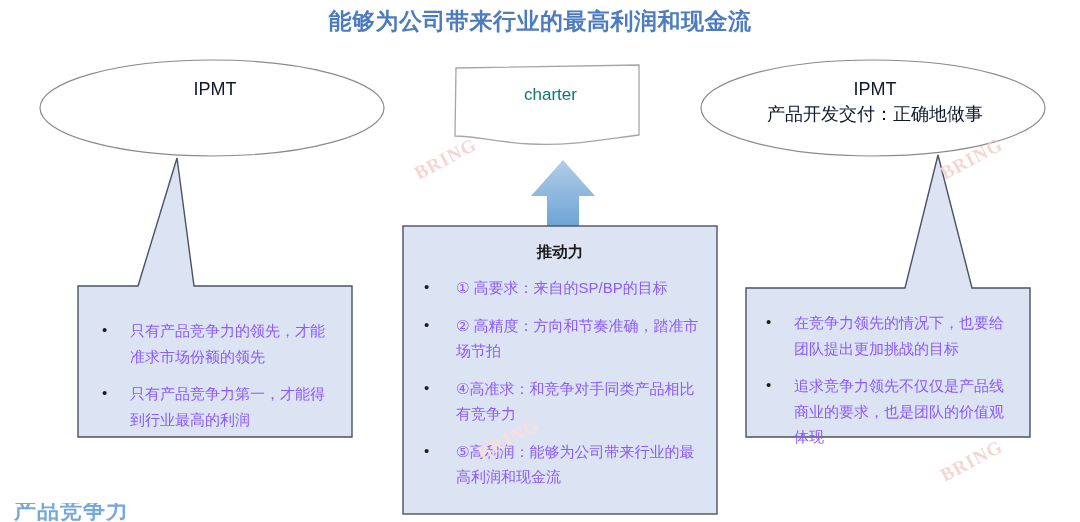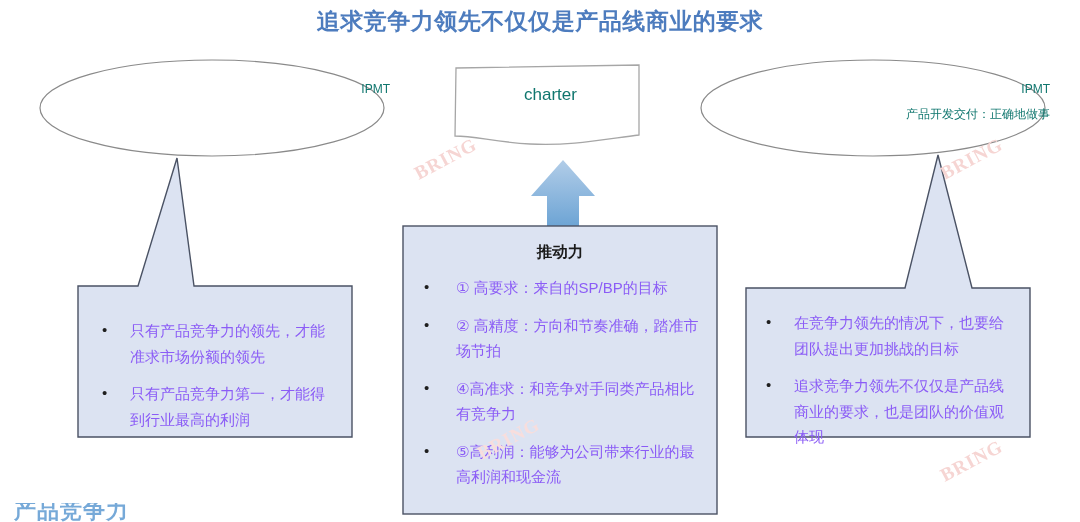--- a/index.html
+++ b/index.html
@@ -35,24 +35,24 @@
     position: absolute;
     left: 0;
     top: 0;
     width: 1080px;
     height: 522px;
   }
 
   
   .ellipse-text {
     position: absolute;
-    text-align: right;
-    font-size: 12px;
+    text-align: center;
+    font-size: 18px;
     line-height: 25px;
-    color: #0f766e;
+    color: #0f172a;
     white-space: nowrap;
   }
   #ellipse-left-text  { left: 40px;  top: 77px;  width: 350px; }
   #ellipse-right-text { left: 700px; top: 77px;  width: 350px; }
 
   .charter-text {
     position: absolute;
     left: 458px;
     top: 85px;
     width: 185px;
@@ -134,21 +134,21 @@
     font-size: 22px;
     font-weight: bold;
     color: #76a9d8;
     letter-spacing: 1px;
     white-space: nowrap;
   }
 </style>
 </head>
 <body>
 
-<div class="slide-title">追求竞争力领先不仅仅是产品线商业的要求</div>
+<div class="slide-title">能够为公司带来行业的最高利润和现金流</div>
 
 <svg class="shape-layer" viewBox="0 0 1080 522" xmlns="http://www.w3.org/2000/svg">
   <defs>
     <linearGradient id="arrowGrad" x1="0" y1="0" x2="0" y2="1">
       <stop offset="0%" stop-color="#b2cde8"></stop>
       <stop offset="100%" stop-color="#6ba3d4"></stop>
     </linearGradient>
   </defs>
 
   <path d="M 78,286 L 138,286 L 177,158 L 194,286 L 352,286 L 352,437 L 78,437 Z" fill="#dce3f2" stroke="#4a5264" stroke-width="1.4" stroke-linejoin="miter"></path>

